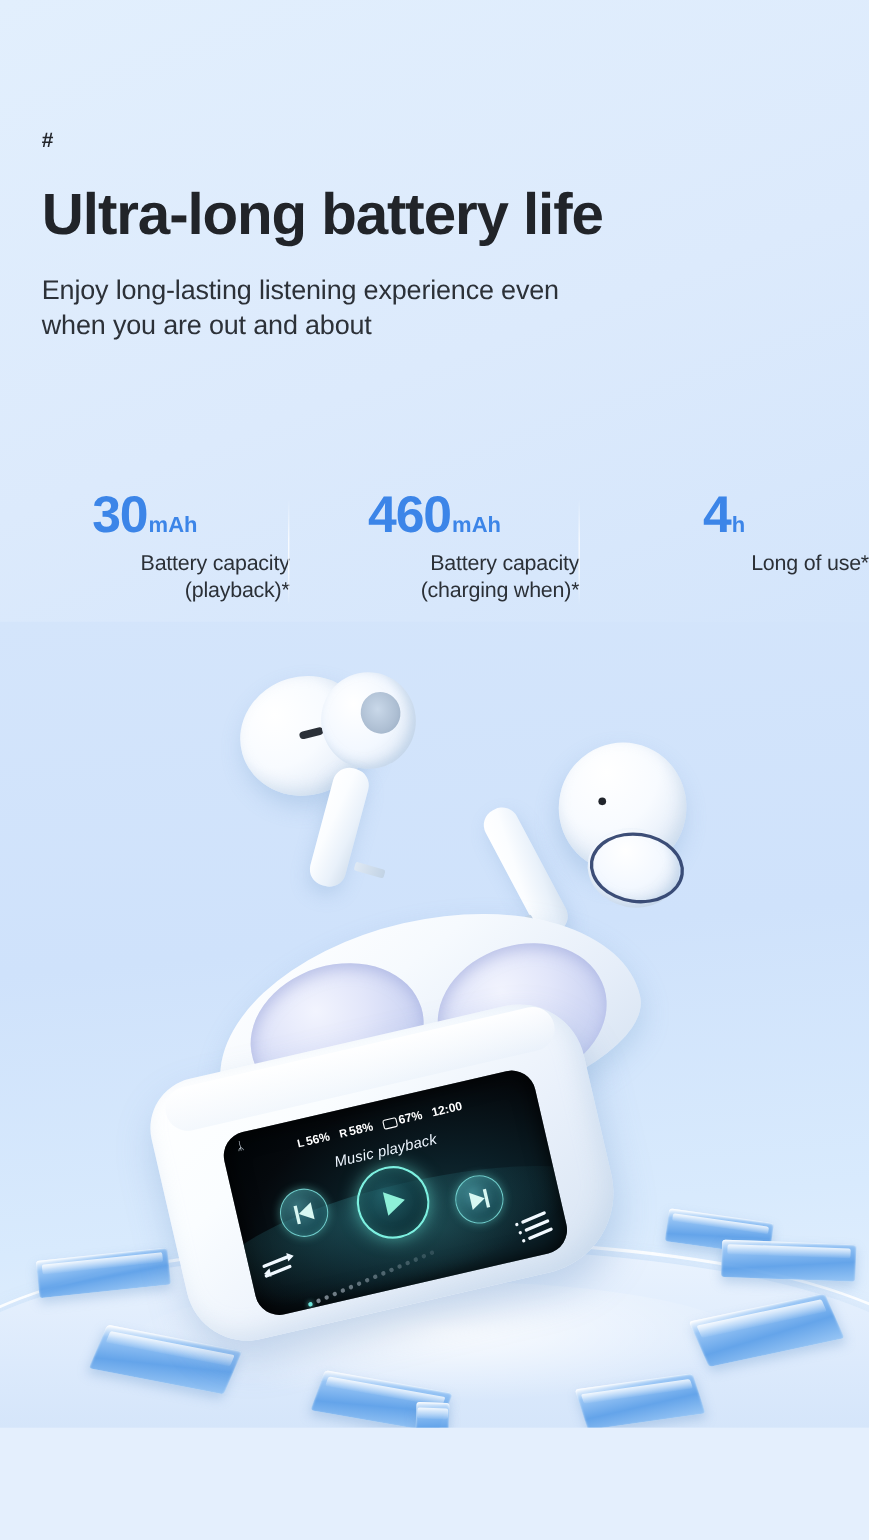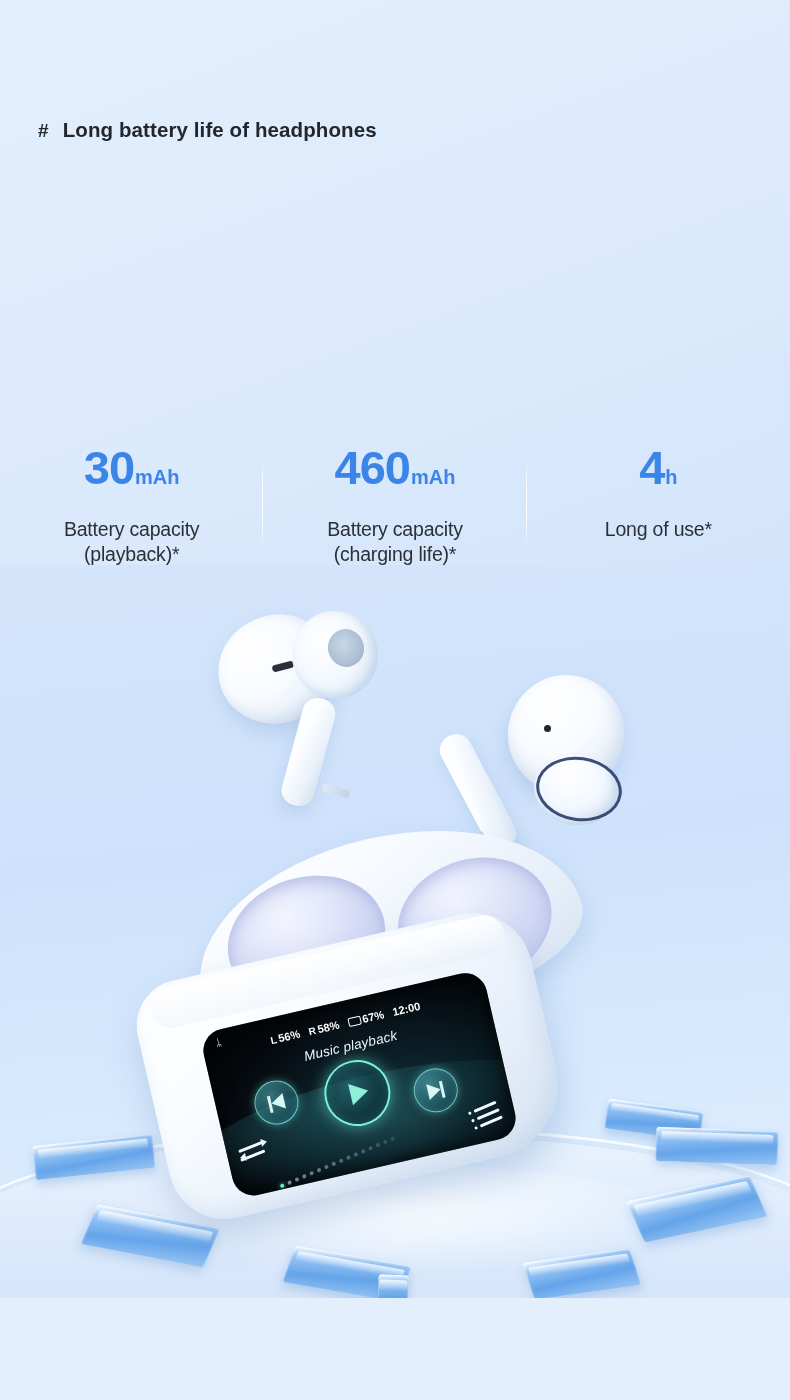--- a/index.html
+++ b/index.html
@@ -33,21 +33,21 @@
   
   .stats{position:absolute;left:0;top:440px;width:790px;height:125px;display:flex;}
   .stat{flex:1;position:relative;text-align:center;padding-top:4px;}
   .stat .num{
     color:#3c85e8;font-weight:bold;line-height:1;
     display:flex;align-items:baseline;justify-content:center;
   }
   .stat .big{font-size:47px;letter-spacing:-1px;}
   .stat .unit{font-size:20px;font-weight:bold;margin-left:1px;}
   .stat .lbl{
-    margin-top:26px;font-size:19.5px;color:#2b3037;line-height:1.28;letter-spacing:-.2px;
+    margin-top:9px;font-size:19.5px;color:#2b3037;line-height:1.28;letter-spacing:-.2px;text-align:right;
   }
   .divider{
     position:absolute;top:14px;right:0;width:1px;height:96px;
     background:linear-gradient(to bottom,rgba(255,255,255,0) 0%,rgba(255,255,255,.97) 38%,rgba(255,255,255,.97) 66%,rgba(255,255,255,0) 100%);
   }
   .stat:last-child .divider{display:none;}
   
   .scene{position:absolute;left:0;top:565px;width:790px;height:733px;overflow:hidden;}
   .scene-bg{position:absolute;inset:0;
     background:linear-gradient(175deg,#d4e5fb 0%,#cfe2fb 40%,#d8eafd 72%,#e7f2fe 100%);}
@@ -193,23 +193,25 @@
   .bottom-strip{position:absolute;left:0;top:1298px;width:790px;height:102px;background:#e4effd;}
 </style>
 </head>
 <body>
 
 <div class="page">
 
   <div class="copy">
     <div class="eyebrow">
       <span class="hash">#</span>
-      <span>Long battery life of headphones</span>
-    </div>
+    </div>
+    <div class="headline">Ultra-long battery life</div>
     <div class="subhead">
+      <div>Enjoy long-lasting listening experience even</div>
+      <div>when you are out and about</div>
     </div>
   </div>
 
   <div class="stats">
 
     <div class="stat">
       <div class="num">
         <span class="big">30</span>
         <span class="unit">mAh</span>
       </div>
@@ -220,21 +222,21 @@
       <div class="divider"></div>
     </div>
 
     <div class="stat">
       <div class="num">
         <span class="big">460</span>
         <span class="unit">mAh</span>
       </div>
       <div class="lbl">
         <div>Battery capacity</div>
-        <div>(charging life)*</div>
+        <div>(charging when)*</div>
       </div>
       <div class="divider"></div>
     </div>
 
     <div class="stat">
       <div class="num">
         <span class="big">4</span>
         <span class="unit">h</span>
       </div>
       <div class="lbl">

